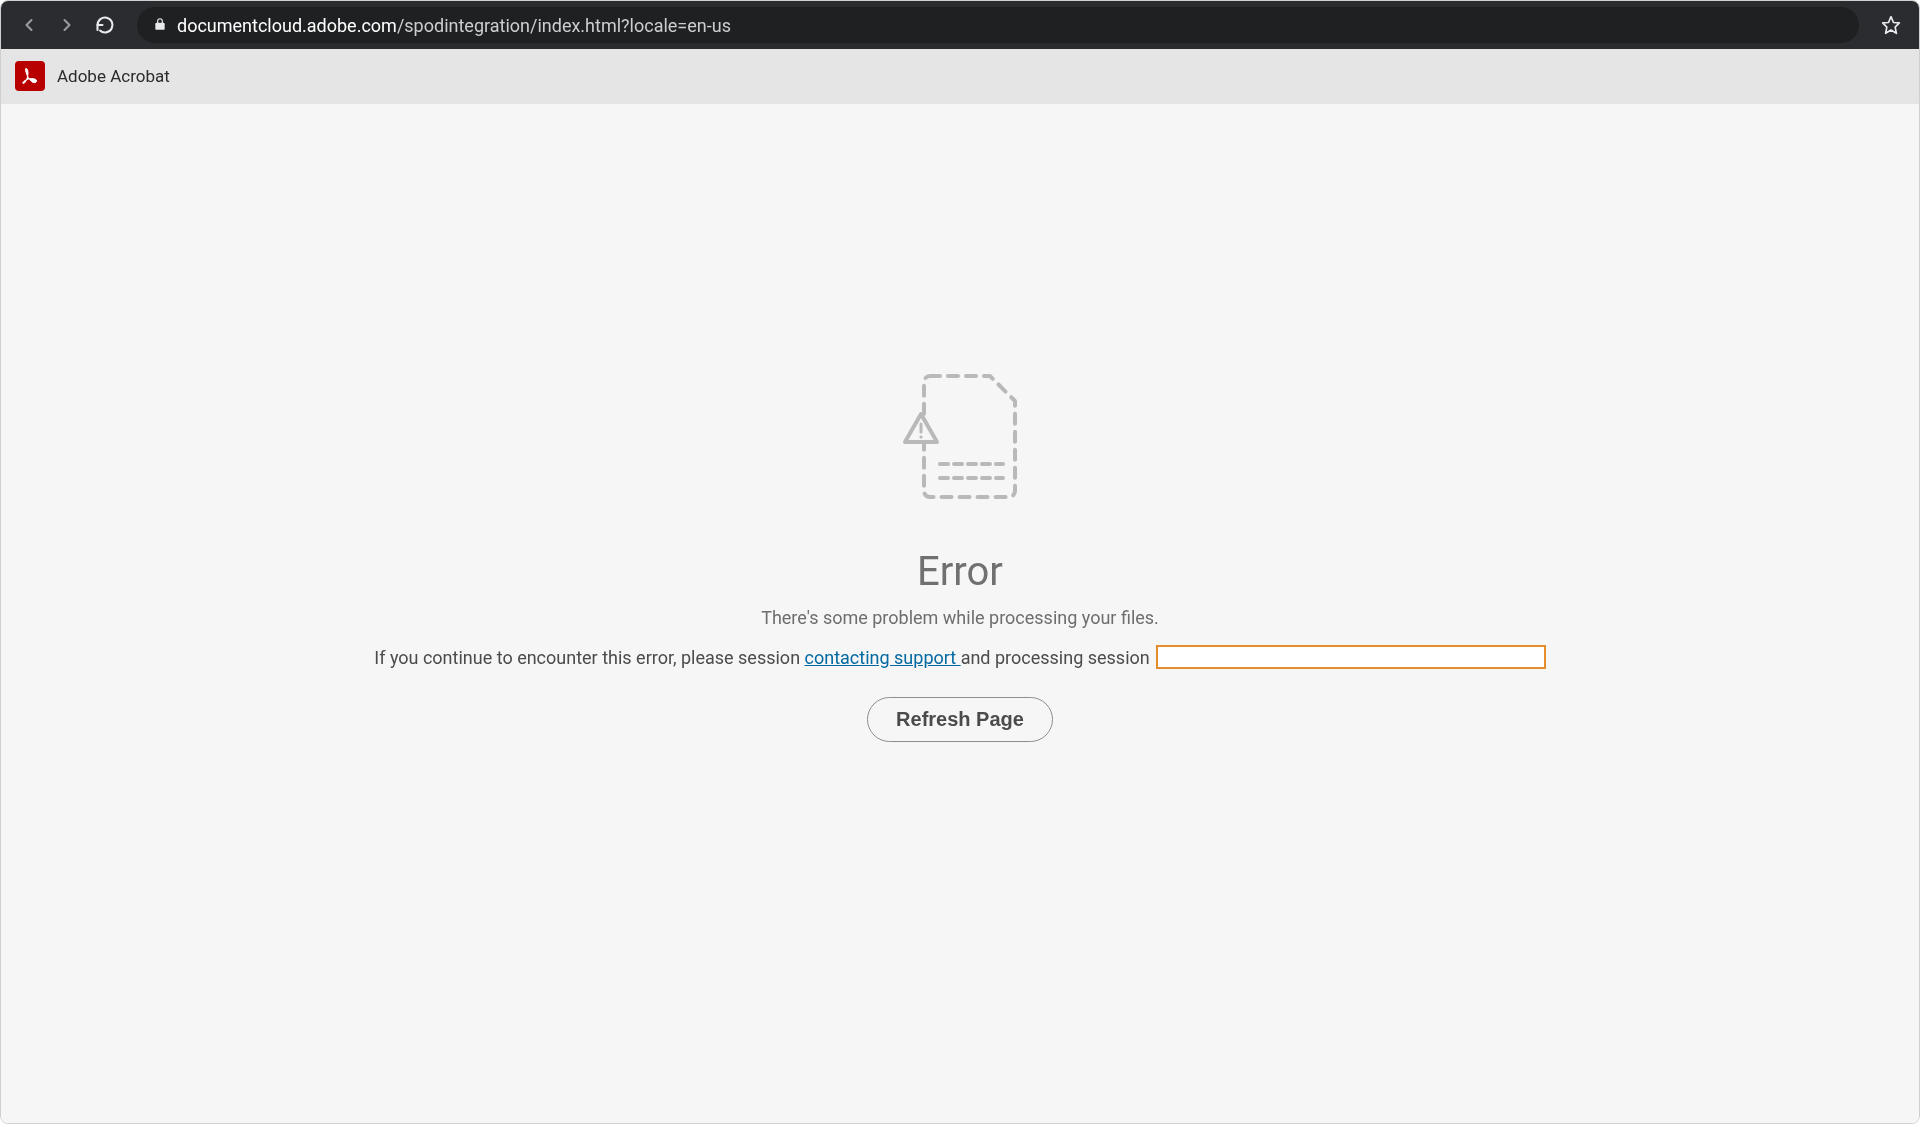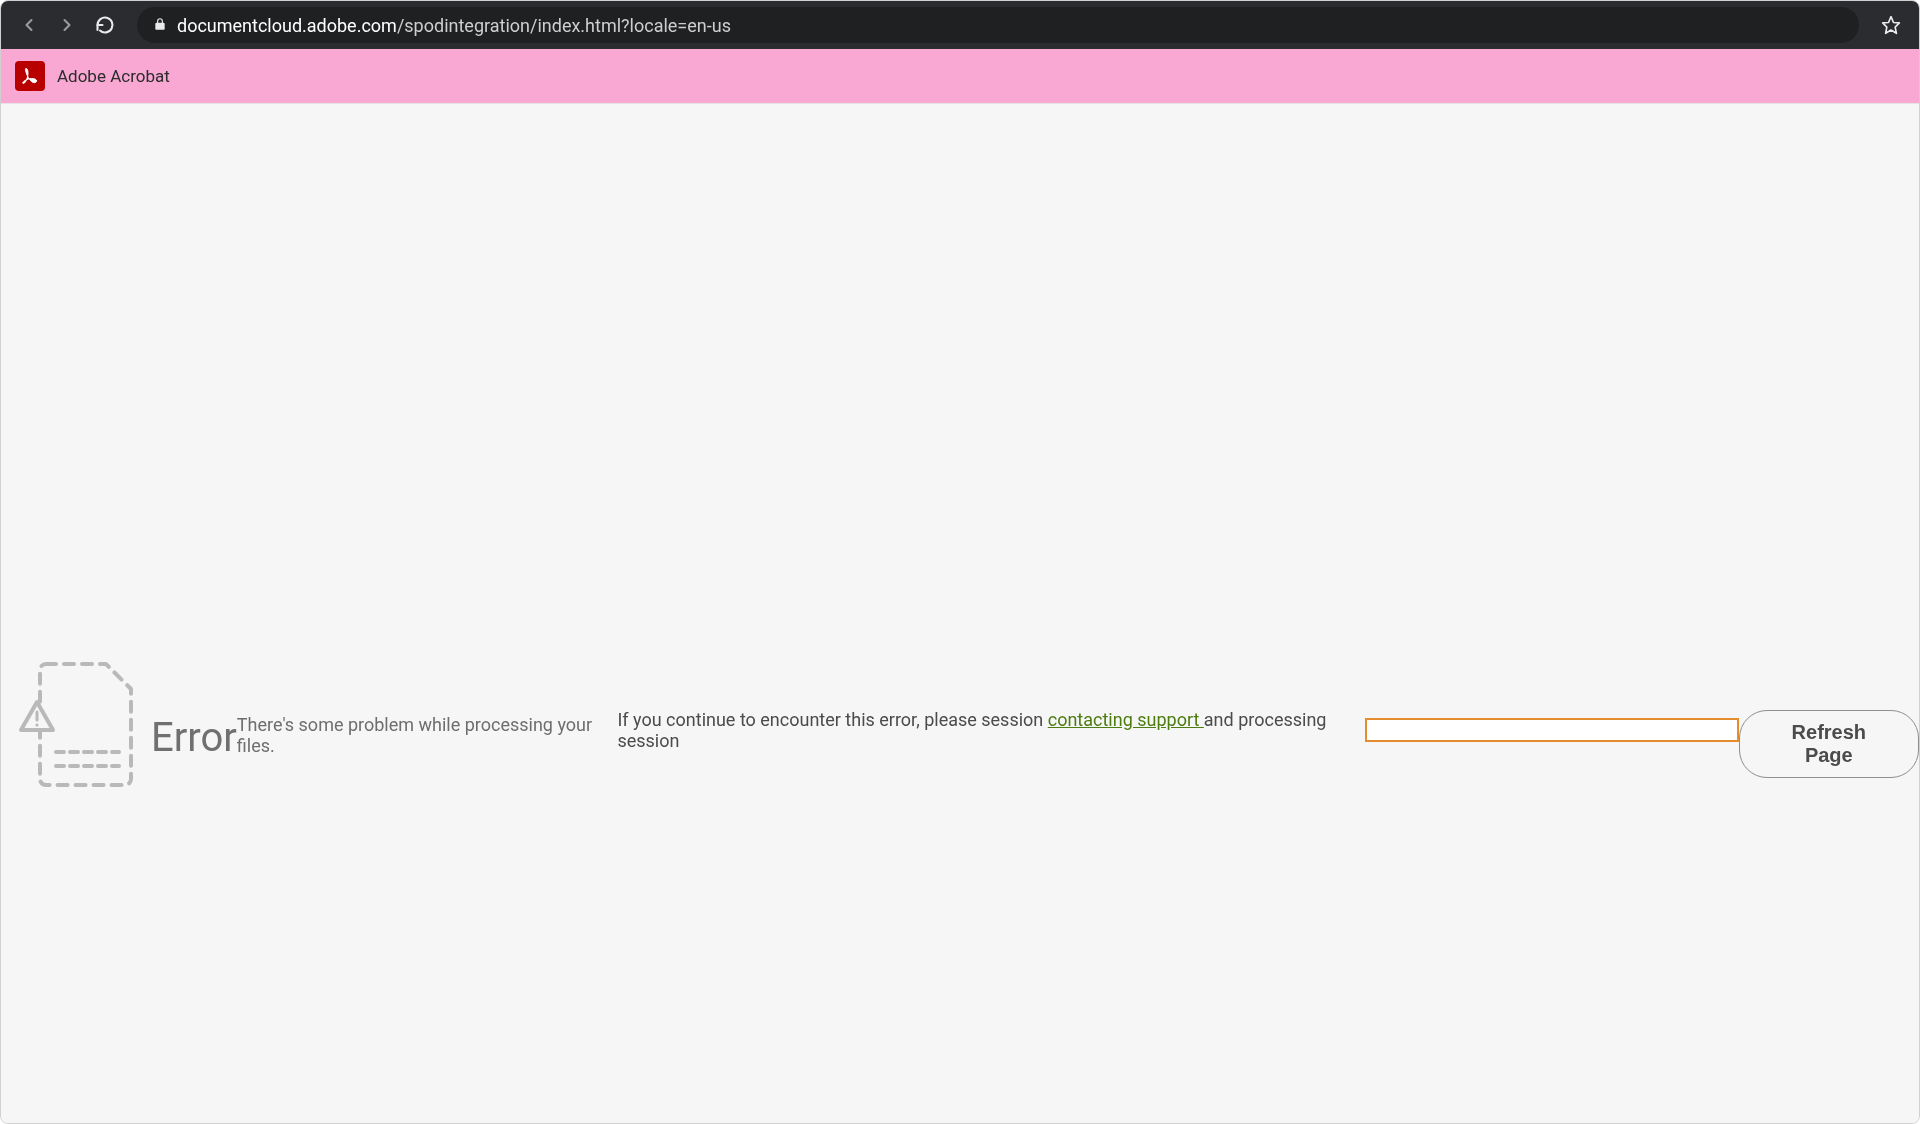--- a/index.html
+++ b/index.html
@@ -71,21 +71,21 @@
       justify-content: center;
     }
 
     
     .app-header {
       height: 55px;
       display: flex;
       align-items: center;
       padding: 0 14px;
       border-bottom: 1px solid #e4e4e4;
-      background: #f9a8d4;
+      background: #e5e5e5;
       gap: 12px;
     }
     .acrobat-logo {
       width: 30px;
       height: 30px;
       border-radius: 4px;
       background: #b80000;
       display: flex;
       align-items: center;
       justify-content: center;
@@ -97,21 +97,21 @@
     .app-title {
       font-size: 17px;
       color: #2c2c2c;
     }
 
     
     .page-body {
       background: #f6f6f7;
       height: calc(100% - 48px - 55px);
       display: flex;
-      flex-direction: row;
+      flex-direction: column;
       align-items: center;
       padding-top: 260px;
     }
 
     .error-illustration {
       margin-bottom: 30px;
     }
 
     .error-heading {
       font-size: 40px;
@@ -128,21 +128,21 @@
 
     .support-line {
       display: flex;
       align-items: center;
       gap: 6px;
       font-size: 18px;
       color: #4b4b4b;
       margin-bottom: 28px;
     }
     .support-line a {
-      color: #4d7c0f;
+      color: #0369a1;
       text-decoration: underline;
     }
     .session-box {
       display: inline-block;
       width: 390px;
       height: 24px;
       border: 2px solid #e38d2e;
       background: #fff;
     }
 

